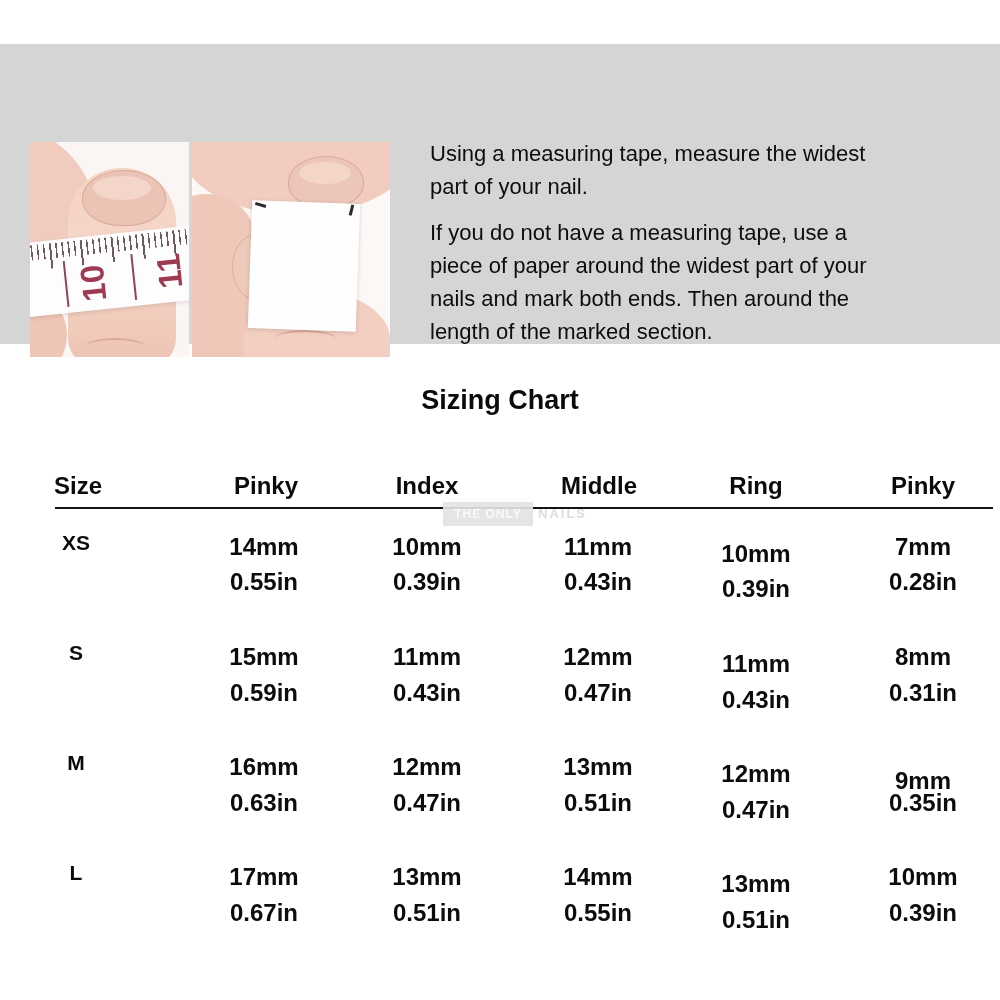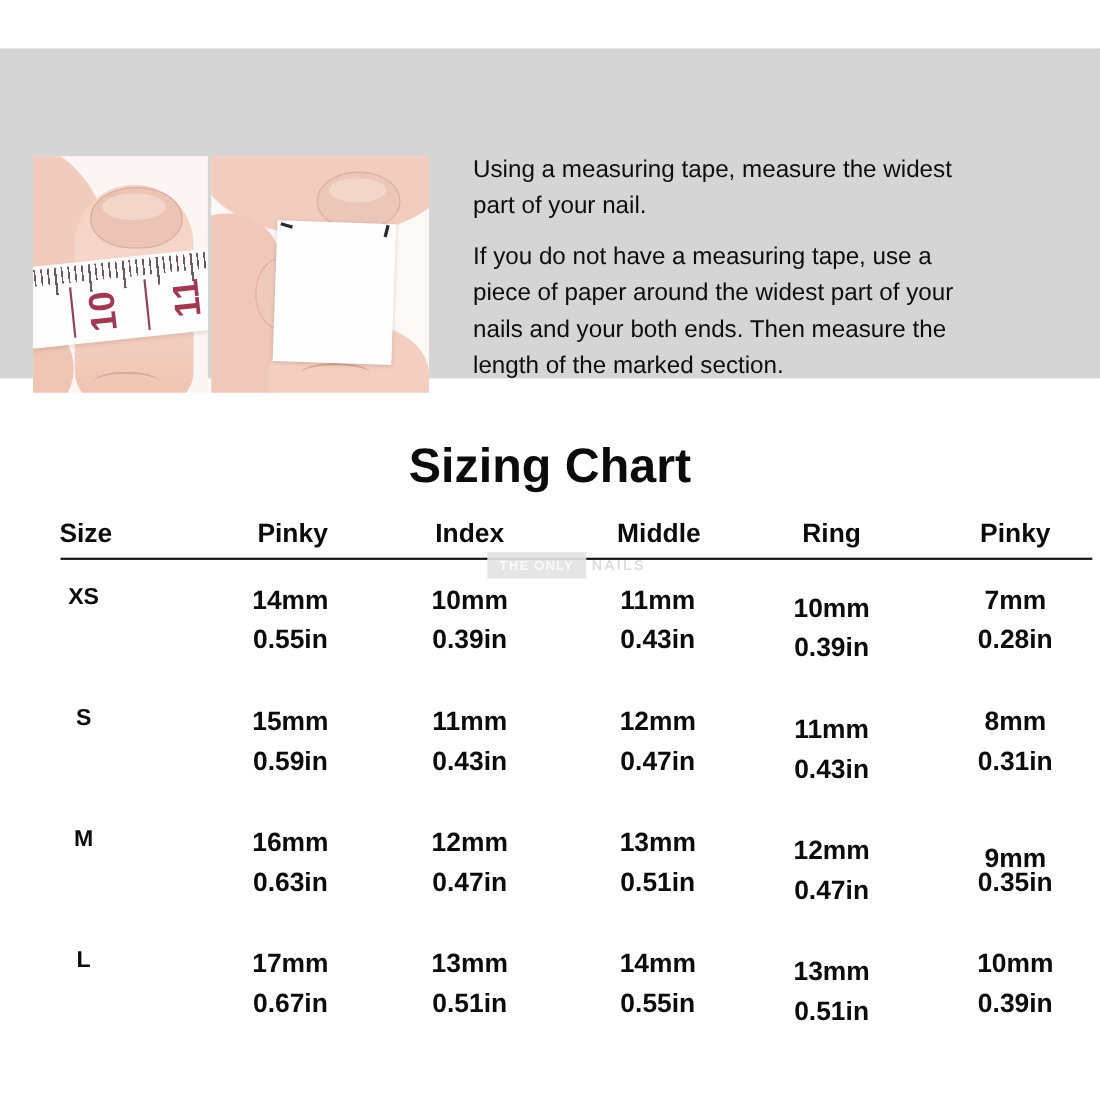--- a/index.html
+++ b/index.html
@@ -47,22 +47,22 @@
   .pr-leftnail  { position:absolute; left:40px; top:92px; width:46px; height:64px; border-radius:50%; background:#eecaba; border:1px solid #ddb0a0; }
   .pr-bottomthumb{ position:absolute; left:52px; top:150px; width:146px; height:95px; border-radius:50% 50% 20px 20px; background:#f3cfc1; }
   .pr-crease { position:absolute; left:82px; top:188px; width:62px; height:16px; border-radius:50%; border-top:2px solid rgba(190,130,110,.5); }
   .pr-paper  { position:absolute; left:58px; top:60px; width:108px; height:128px; background:#fefefe;
                transform:rotate(2deg); box-shadow:0 1px 4px rgba(0,0,0,.16); }
   .pr-mark   { position:absolute; background:#2b2b2b; }
   .pr-mark-left  { left:3px;  top:3px; width:11px; height:3px; transform:rotate(14deg); }
   .pr-mark-right { right:7px; top:1px; width:3px; height:11px; transform:rotate(12deg); }
 
   
-  .title { position:absolute; left:0; top:399px; width:1000px; text-align:center;
-           font-size:44px; font-weight:bold; color:#0b0b0b; }
+  .title { position:absolute; left:0; top:385px; width:1000px; text-align:center;
+           font-size:27px; font-weight:bold; color:#0b0b0b; }
   .hcell { position:absolute; transform:translateX(-50%); font-weight:bold; font-size:24px; color:#0b0b0b; white-space:nowrap; }
   .scell { position:absolute; transform:translateX(-50%); font-weight:bold; font-size:21px; color:#0b0b0b; white-space:nowrap; }
   .vcell { position:absolute; transform:translateX(-50%); font-weight:bold; font-size:24px; color:#0c0c0c; white-space:nowrap; }
   .table-line { position:absolute; left:55px; top:507px; width:938px; height:2px; background:#141414; }
 
   
   .watermark-box { position:absolute; left:443px; top:502px; width:90px; height:24px;
                    background:rgba(227,227,227,.92); display:flex; align-items:center; justify-content:center; }
   .watermark-box span { color:#fafafa; font-size:12px; font-weight:bold; letter-spacing:1px; white-space:nowrap; }
   .watermark-nails { position:absolute; left:538px; top:506px; color:#dddddd; font-size:13px; font-weight:bold; letter-spacing:2px; }
@@ -107,21 +107,21 @@
       </div>
     </div>
 
     <div class="para para1">
       <div class="line">Using a measuring tape, measure the widest</div>
       <div class="line">part of your nail.</div>
     </div>
     <div class="para para2">
       <div class="line">If you do not have a measuring tape, use a</div>
       <div class="line">piece of paper around the widest part of your</div>
-      <div class="line">nails and your both ends. Then measure the</div>
+      <div class="line">nails and mark both ends. Then around the</div>
       <div class="line">length of the marked section.</div>
     </div>
   </div>
 
   <div class="title">Sizing Chart</div>
 
   <div>
 
     <span class="hcell" style="left:78px;  top:472px;">Size</span>
     <span class="hcell" style="left:266px; top:472px;">Pinky</span>

